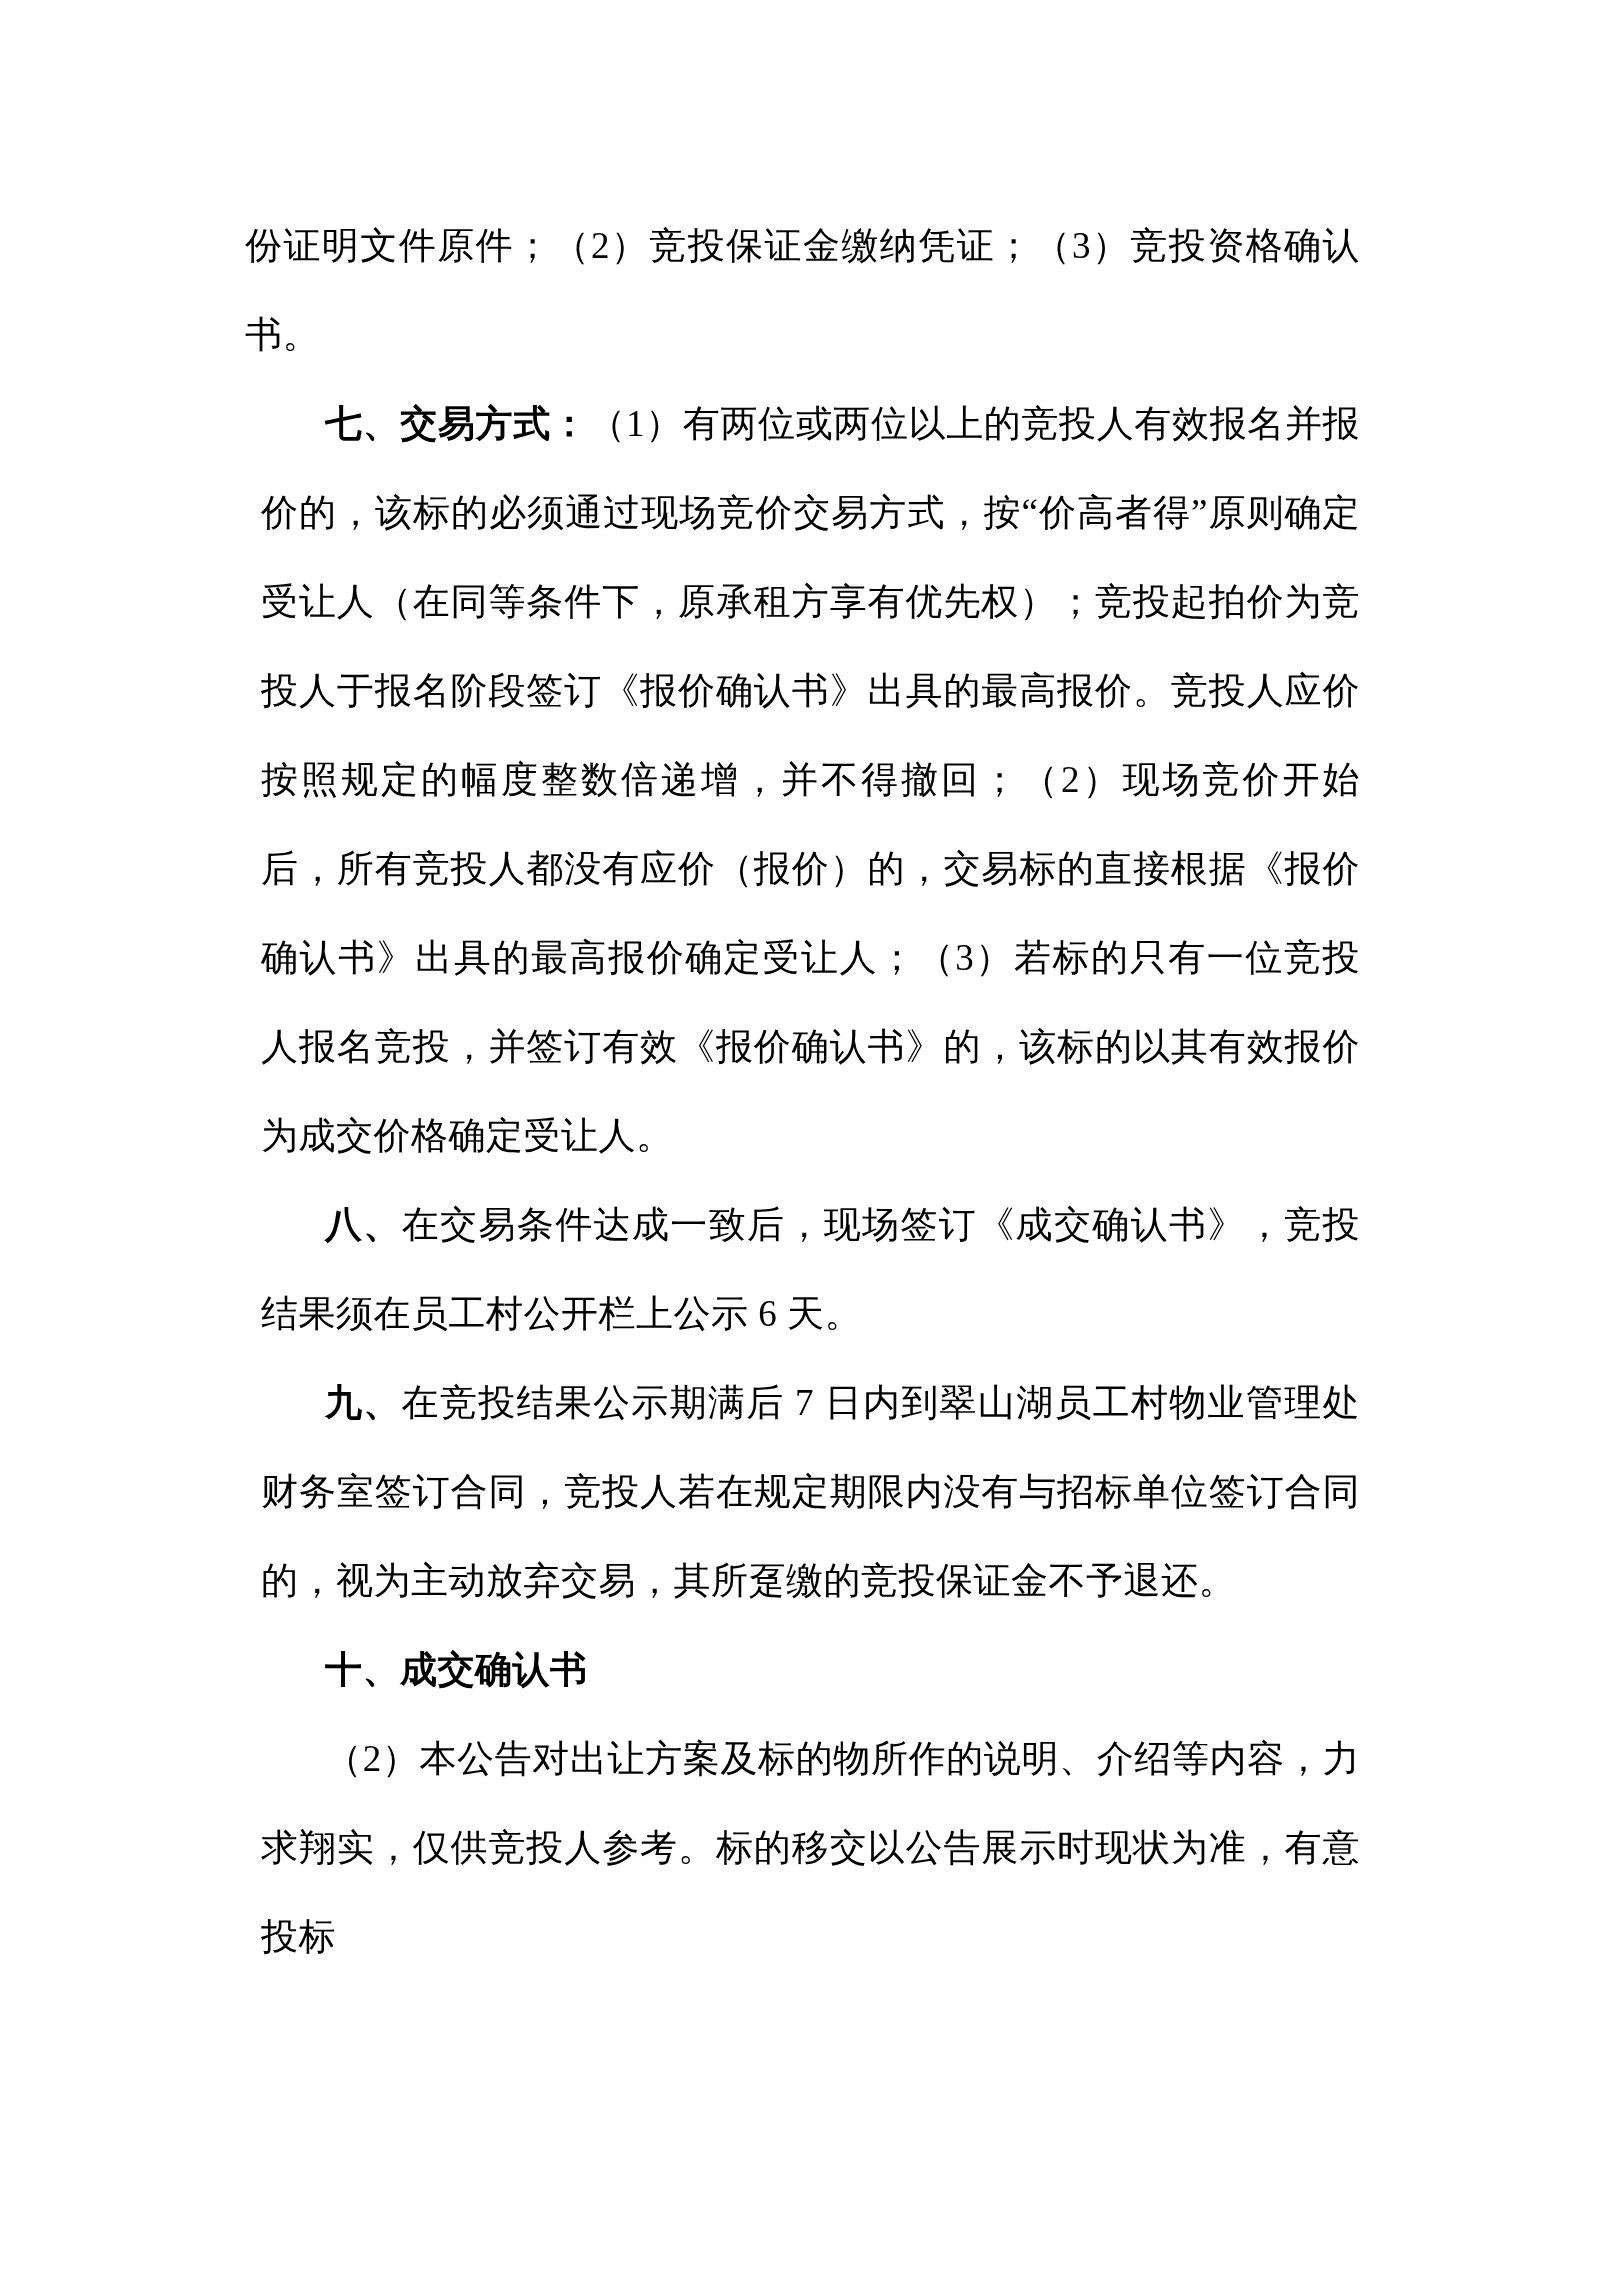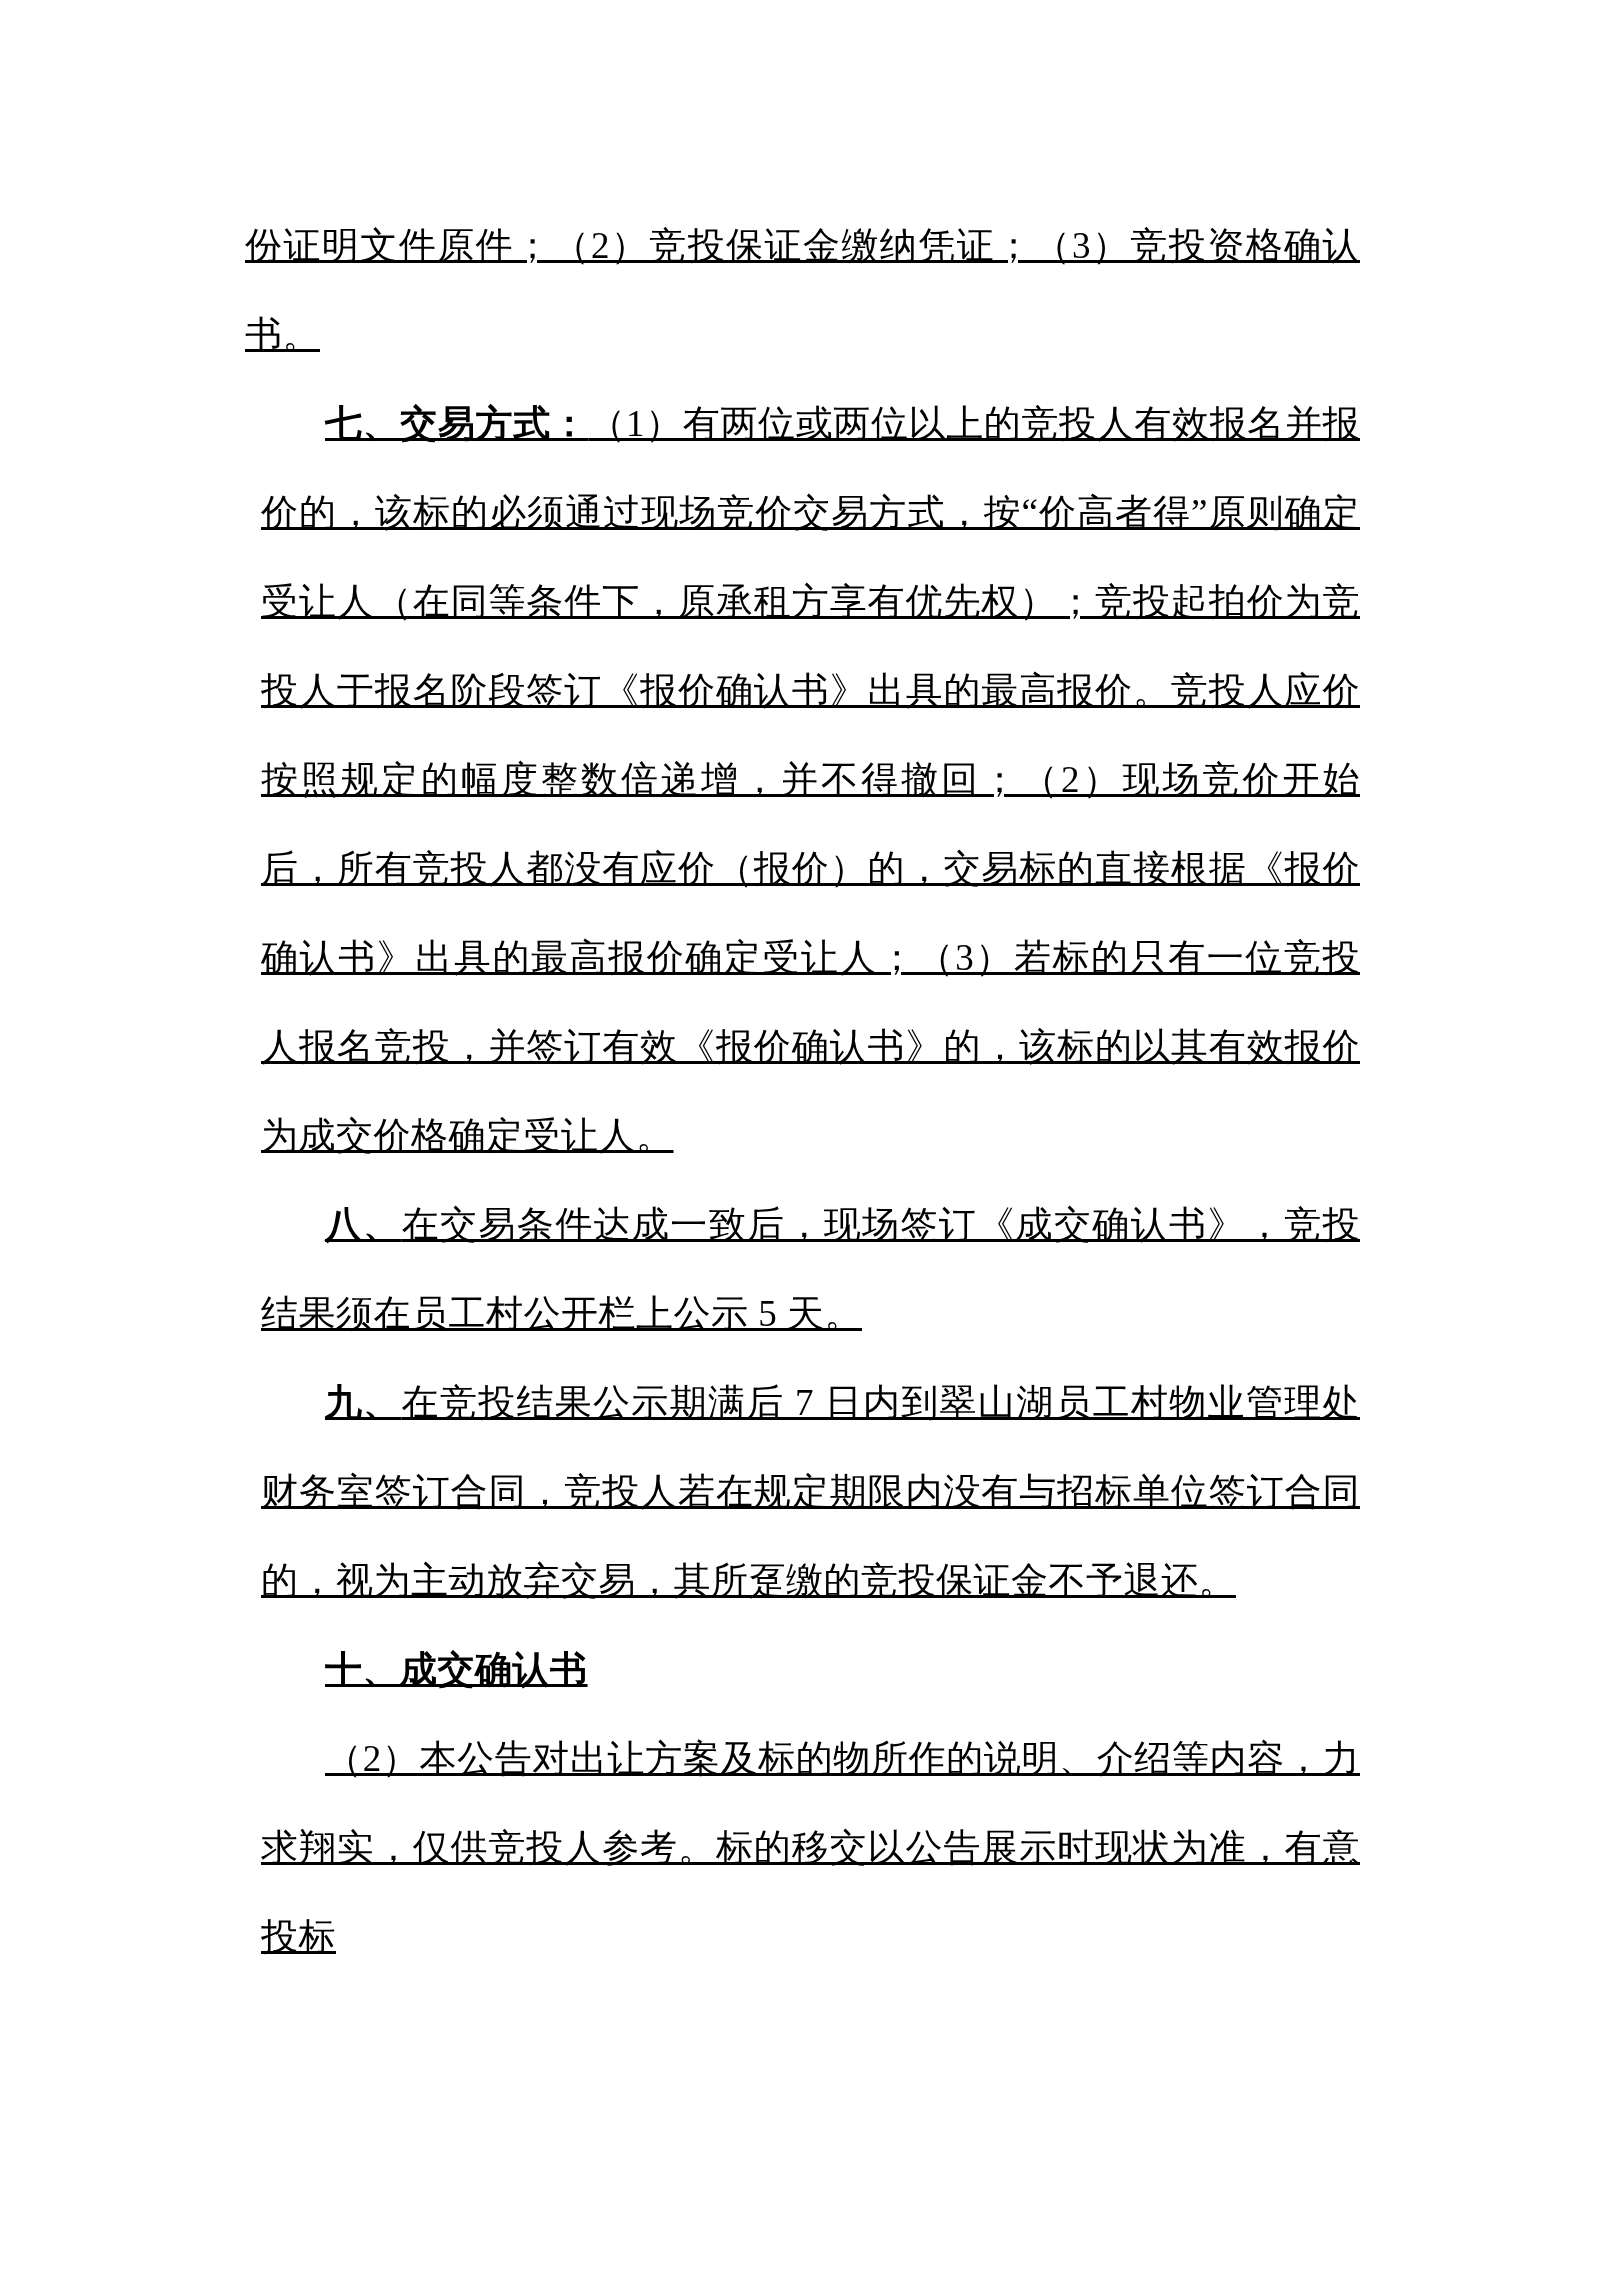--- a/index.html
+++ b/index.html
@@ -23,21 +23,20 @@
     font-size: 37px;
     line-height: 89px;
     color: #000000;
     text-align: justify;
     text-justify: inter-character;
     letter-spacing: 0.5px;
   }
   .doc-body p {
     margin: 0;
     padding: 0;
-    text-decoration: underline;
   }
   .doc-body p.indent {
     text-indent: 64px;
     margin-left: 16px;
   }
   .doc-body p.noindent {
     text-indent: 0;
   }
   .run-bold {
     font-weight: 700;
@@ -46,19 +45,19 @@
     font-weight: 400;
   }
 </style>
 </head>
 <body>
 
 <div class="page" style="background: rgb(255, 255, 255);">
   <div class="doc-body" style="color: rgb(0, 0, 0);">
       <p class="noindent"><span class="run-regular">份证明文件原件；（2）竞投保证金缴纳凭证；（3）竞投资格确认书。</span></p>
       <p class="indent"><span class="run-bold">七、交易方式：</span><span class="run-regular">（1）有两位或两位以上的竞投人有效报名并报价的，该标的必须通过现场竞价交易方式，按“价高者得”原则确定受让人（在同等条件下，原承租方享有优先权）；竞投起拍价为竞投人于报名阶段签订《报价确认书》出具的最高报价。竞投人应价按照规定的幅度整数倍递增，并不得撤回；（2）现场竞价开始后，所有竞投人都没有应价（报价）的，交易标的直接根据《报价确认书》出具的最高报价确定受让人；（3）若标的只有一位竞投人报名竞投，并签订有效《报价确认书》的，该标的以其有效报价为成交价格确定受让人。</span></p>
-      <p class="indent"><span class="run-bold">八、</span><span class="run-regular">在交易条件达成一致后，现场签订《成交确认书》，竞投结果须在员工村公开栏上公示 5 天。</span></p>
+      <p class="indent"><span class="run-bold">八、</span><span class="run-regular">在交易条件达成一致后，现场签订《成交确认书》，竞投结果须在员工村公开栏上公示 6 天。</span></p>
       <p class="indent"><span class="run-bold">九、</span><span class="run-regular">在竞投结果公示期满后 7 日内到翠山湖员工村物业管理处财务室签订合同，竞投人若在规定期限内没有与招标单位签订合同的，视为主动放弃交易，其所趸缴的竞投保证金不予退还。</span></p>
       <p class="indent"><span class="run-bold">十、成交确认书</span></p>
       <p class="indent"><span class="run-regular">（2）本公告对出让方案及标的物所作的说明、介绍等内容，力求翔实，仅供竞投人参考。标的移交以公告展示时现状为准，有意投标</span></p>
     </div>
 </div>
 
 
 </body></html>

